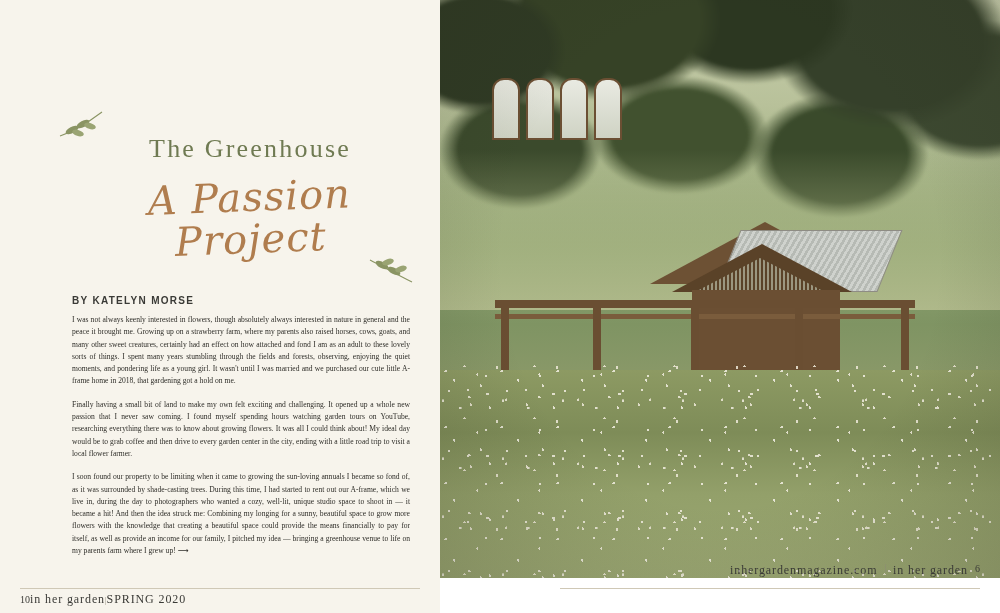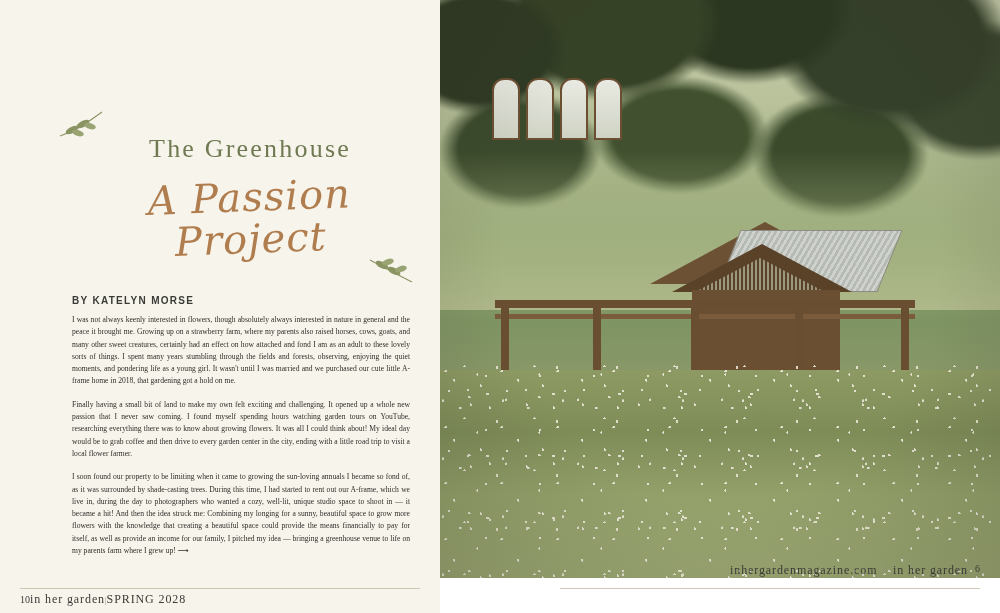--- a/index.html
+++ b/index.html
@@ -393,21 +393,21 @@
       <div class="flowers"></div>
       <div class="photo-vignette"></div>
     </div>
   </div>
 
   <div class="footer-rule-left"></div>
   <div class="footer-left">
     <span class="folio">10</span>
     <span class="footer-text">in her garden</span>
     <span class="sep">|</span>
-    <span class="footer-text">SPRING 2028</span>
+    <span class="footer-text">SPRING 2020</span>
   </div>
 
   <div class="footer-rule-right"></div>
   <div class="footer-right">
     <span class="footer-text">inhergardenmagazine.com</span>
     <span class="sep">|</span>
     <span class="footer-text">in her garden</span>
     <span class="folio">6</span>
   </div>
 

